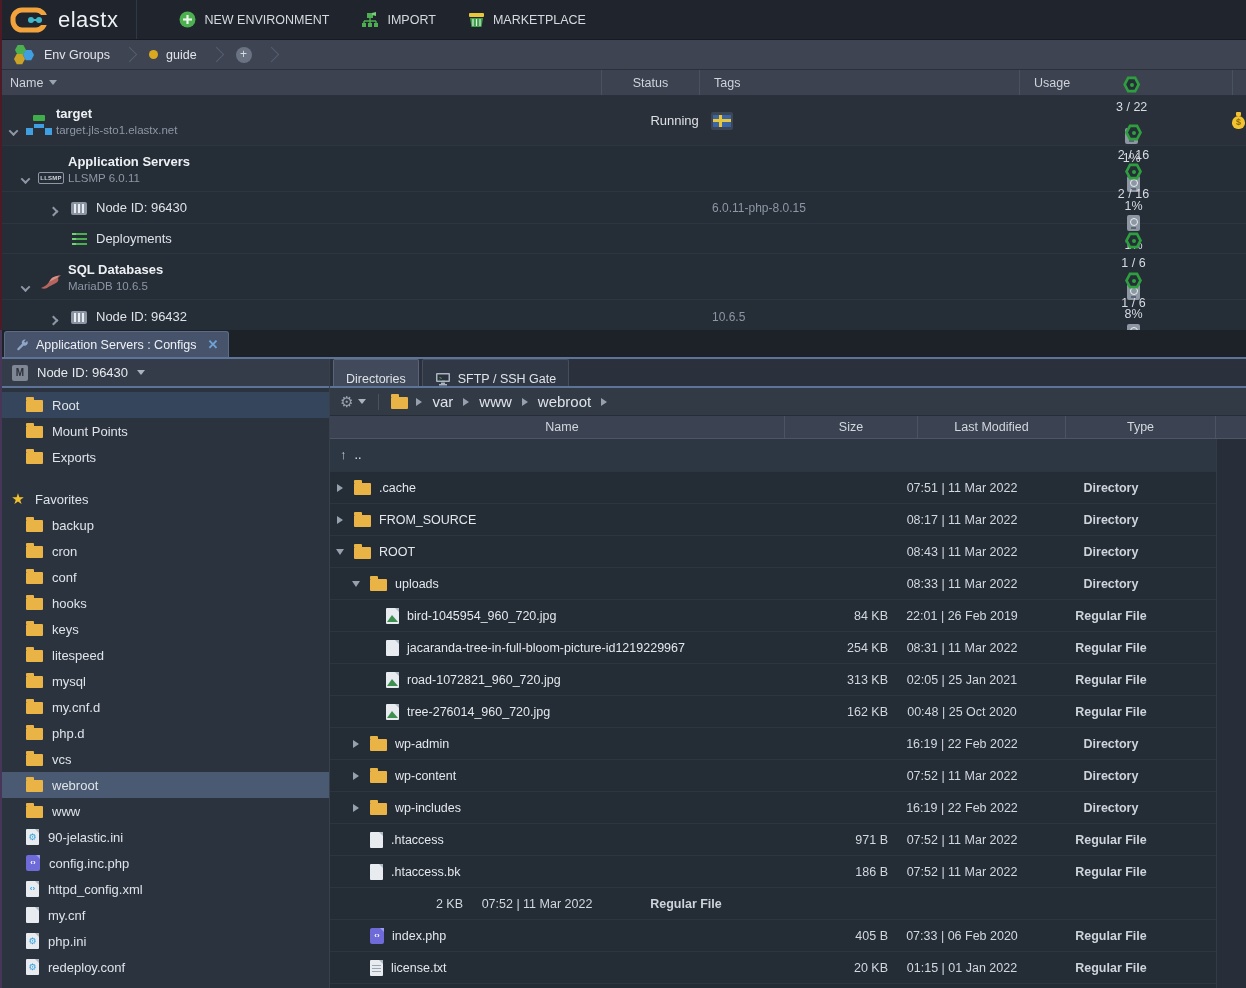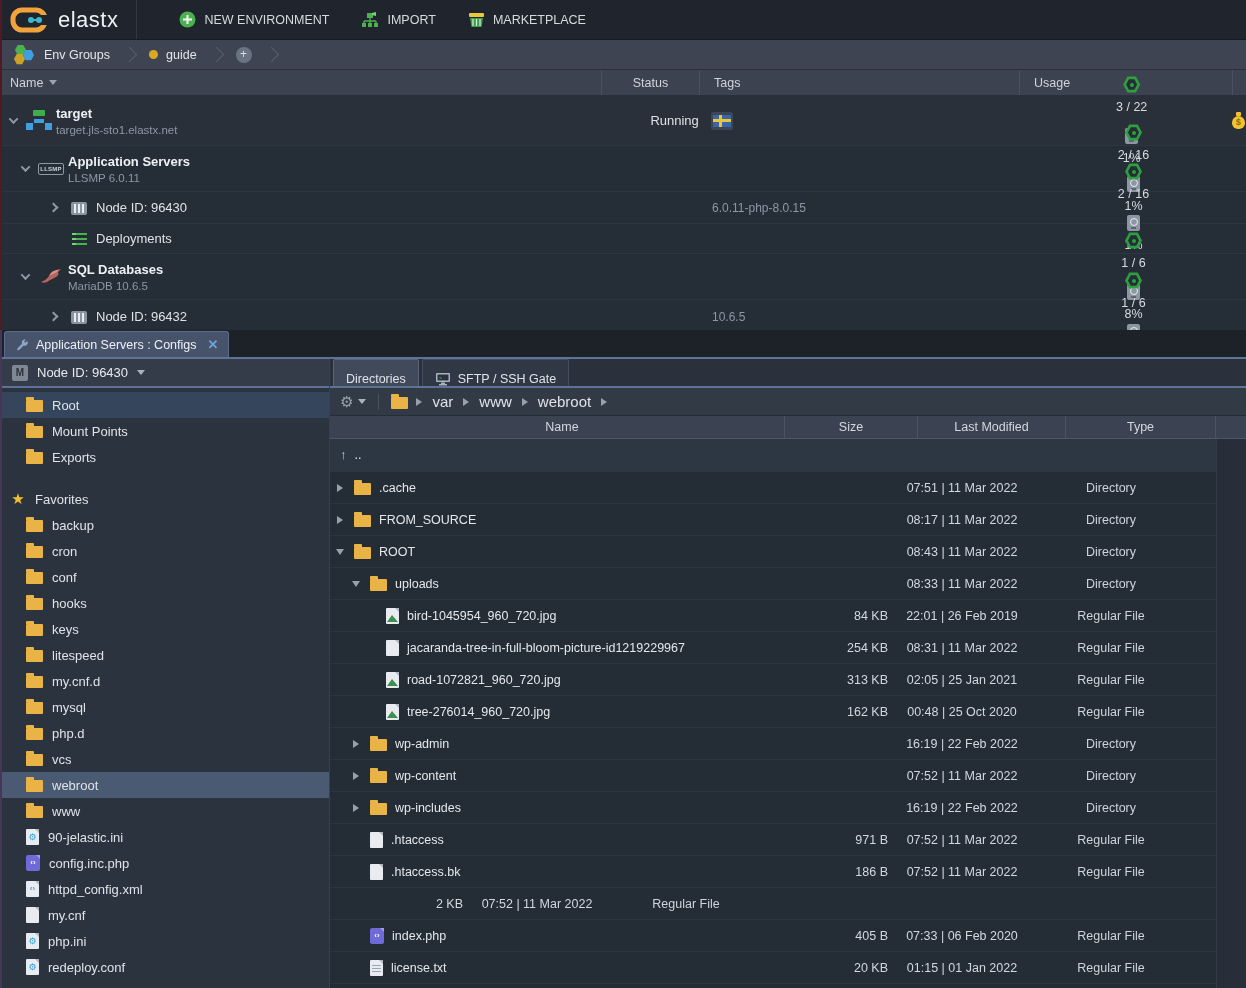--- a/index.html
+++ b/index.html
@@ -22,21 +22,21 @@
   .envhead .hc{height:100%;display:flex;align-items:center;border-right:1px solid #4a5160;}
   .hc-name{width:602px;padding-left:10px;gap:6px;}
   .hc-status{width:98px;justify-content:center;}
   .hc-tags{width:320px;padding-left:14px;}
   .hc-usage{width:213px;padding-left:14px;}
   .hc-gut{flex:1;border-right:none !important;}
   .sortcaret{width:0;height:0;border-left:4px solid transparent;border-right:4px solid transparent;border-top:5px solid #9aa4b0;}
   .envrows{position:absolute;left:0;top:96px;width:100%;}
   .envrow{display:flex;align-items:center;border-bottom:1px solid #2d3540;background:#252d37;cursor:pointer;}
   .envrow.lvl0{background:#293039;}
-  .envrow .namecell{width:602px;display:flex;align-items:center;}
+  .envrow .namecell{width:602px;display:flex;align-items:flex-end;}
   .envrow .statuscell{width:98px;text-align:right;color:#dde1e6;}
   .envrow .tagscell{width:320px;padding-left:12px;color:#8d97a5;font-size:12px;display:flex;align-items:center;}
   .envrow .usagecell{width:213px;display:flex;align-items:center;padding-left:14px;gap:7px;position:relative;flex-direction:column;}
   .envrow .billcell{flex:1;display:flex;justify-content:center;}
   .ntitle{font-weight:bold;color:#eef1f4;font-size:13px;}
   .nsub{color:#8d97a5;font-size:11.5px;margin-top:3px;}
   .arrowslot{width:18px;display:flex;justify-content:center;flex:none;}
   .usage-num{color:#d8dce2;font-size:12.5px;}
   .usage-gap{width:26px;}
 
@@ -79,21 +79,21 @@
   .fc-mod{width:148px;}
   .fc-type{width:150px;}
   .fc-gut{flex:1;border-right:none !important;}
   .frows{position:absolute;left:0;top:80px;right:30px;bottom:0;overflow:hidden;}
   .fgutter{position:absolute;right:0;top:80px;width:30px;bottom:0;background:#272e3a;border-left:1px solid #333b47;}
   .frow{height:32px;display:flex;align-items:center;background:#242c36;border-bottom:1px solid #2d3541;cursor:pointer;}
   .frow.up{background:#2c3743;height:33px;}
   .frow .fname{width:425px;display:flex;align-items:center;gap:8px;}
   .frow .fsize{width:133px;text-align:right;color:#d3d8df;font-size:12.5px;}
   .frow .fmod{width:148px;text-align:center;color:#d3d8df;font-size:12.5px;}
-  .frow .ftype{width:150px;text-align:center;color:#cfd4db;font-size:12.5px;}
+  .frow .ftype{width:150px;text-align:center;color:#cfd4db;font-size:12.5px;font-weight:bold;}
   .farrow{width:12px;display:flex;justify-content:center;flex:none;}
   .fnametext{color:#e4e8ec;font-size:12.5px;}
 
   
   .ic{display:inline-block;position:relative;flex:none;}
   .ic-folder,.ic-folder-mount,.ic-folder-exports{width:17px;height:12px;background:#e9b445;border-radius:1px;margin-top:2px;}
   .ic-folder::before,.ic-folder-mount::before,.ic-folder-exports::before{content:"";position:absolute;top:-3px;left:0;width:8px;height:3px;background:#e9b445;border-radius:1px 1px 0 0;}
   .ic-star{color:#f0c02f;font-size:15px;line-height:14px;width:16px;text-align:center;}
   .ic-file,.ic-file-text,.ic-file-image,.ic-file-gear,.ic-file-xml{width:13px;height:16px;background:#e8ecf0;border-radius:1px;}
   .ic-file::before,.ic-file-text::before,.ic-file-image::before,.ic-file-gear::before,.ic-file-xml::before{content:"";position:absolute;top:0;right:0;border-left:4px solid transparent;border-top:4px solid #aeb8c2;}
@@ -441,25 +441,25 @@
             <div class="sb-item">
               <span class="ic ic-folder"></span>
               <span>keys</span>
             </div>
             <div class="sb-item">
               <span class="ic ic-folder"></span>
               <span>litespeed</span>
             </div>
             <div class="sb-item">
               <span class="ic ic-folder"></span>
+              <span>mysql</span>
+            </div>
+            <div class="sb-item">
+              <span class="ic ic-folder"></span>
               <span>my.cnf.d</span>
-            </div>
-            <div class="sb-item">
-              <span class="ic ic-folder"></span>
-              <span>mysql</span>
             </div>
             <div class="sb-item">
               <span class="ic ic-folder"></span>
               <span>php.d</span>
             </div>
             <div class="sb-item">
               <span class="ic ic-folder"></span>
               <span>vcs</span>
             </div>
             <div class="sb-item sel2">

